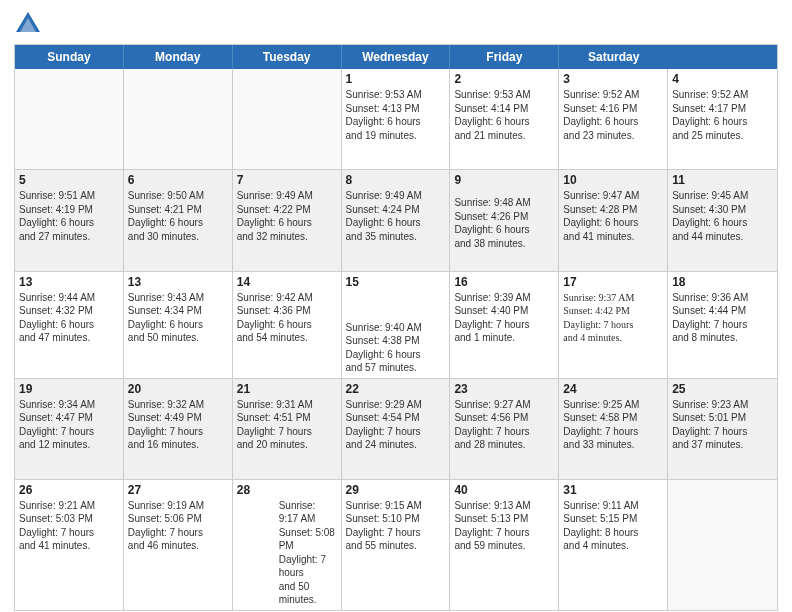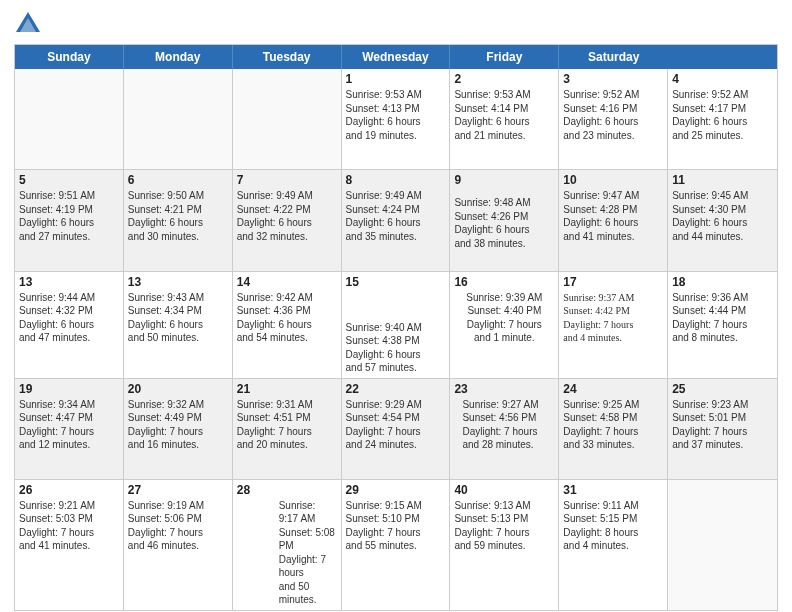--- a/index.html
+++ b/index.html
@@ -264,21 +264,21 @@
           </div>
           <div class="cal-cell">
             <div class="day-num">15</div>
             <div class="cell-info" style="white-space: pre-line; margin-top: 32px;">Sunrise: 9:40 AM
 Sunset: 4:38 PM
 Daylight: 6 hours
 and 57 minutes.</div>
           </div>
           <div class="cal-cell">
             <div class="day-num">16</div>
-            <div class="cell-info" style="white-space: pre-line; text-align: center;">Sunrise: 9:39 AM
+            <div class="cell-info" style="white-space: pre-line;">Sunrise: 9:39 AM
 Sunset: 4:40 PM
 Daylight: 7 hours
 and 1 minute.</div>
           </div>
           <div class="cal-cell">
             <div class="day-num">17</div>
             <div class="cell-info" style="white-space: pre-line; font-family: Liberation Serif, serif;">Sunrise: 9:37 AM
 Sunset: 4:42 PM
 Daylight: 7 hours
 and 4 minutes.</div>
@@ -315,21 +315,21 @@
           </div>
           <div class="cal-cell shaded">
             <div class="day-num">22</div>
             <div class="cell-info" style="white-space: pre-line;">Sunrise: 9:29 AM
 Sunset: 4:54 PM
 Daylight: 7 hours
 and 24 minutes.</div>
           </div>
           <div class="cal-cell shaded">
             <div class="day-num">23</div>
-            <div class="cell-info" style="white-space: pre-line; margin-left: 8px;">Sunrise: 9:27 AM
+            <div class="cell-info" style="white-space: pre-line;">Sunrise: 9:27 AM
 Sunset: 4:56 PM
 Daylight: 7 hours
 and 28 minutes.</div>
           </div>
           <div class="cal-cell shaded">
             <div class="day-num">24</div>
             <div class="cell-info" style="white-space: pre-line;">Sunrise: 9:25 AM
 Sunset: 4:58 PM
 Daylight: 7 hours
 and 33 minutes.</div>

